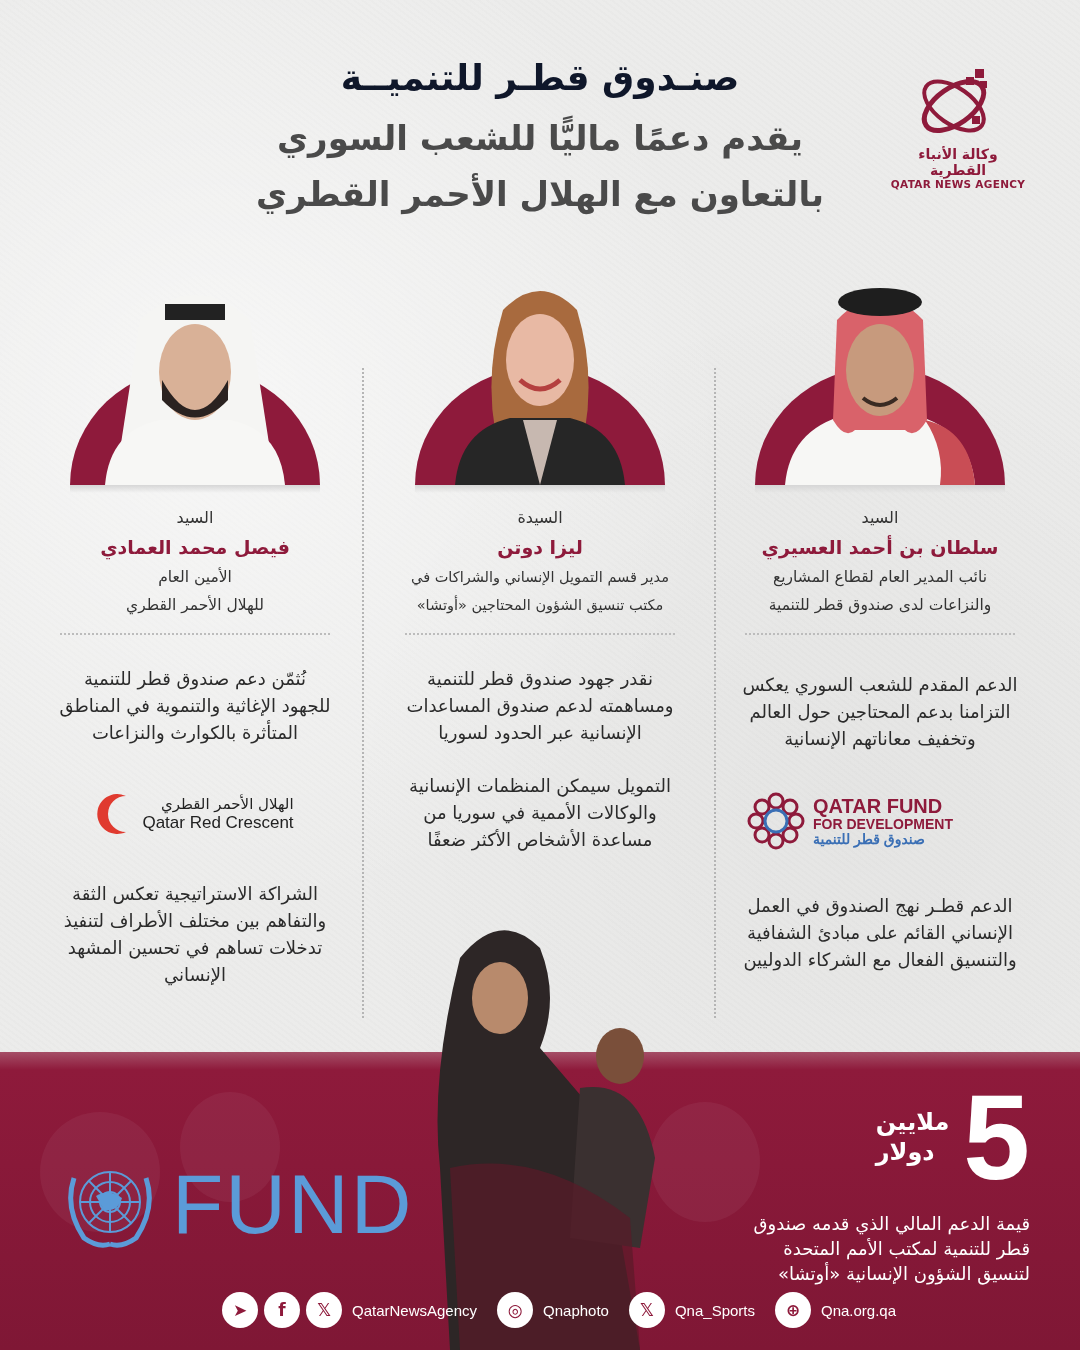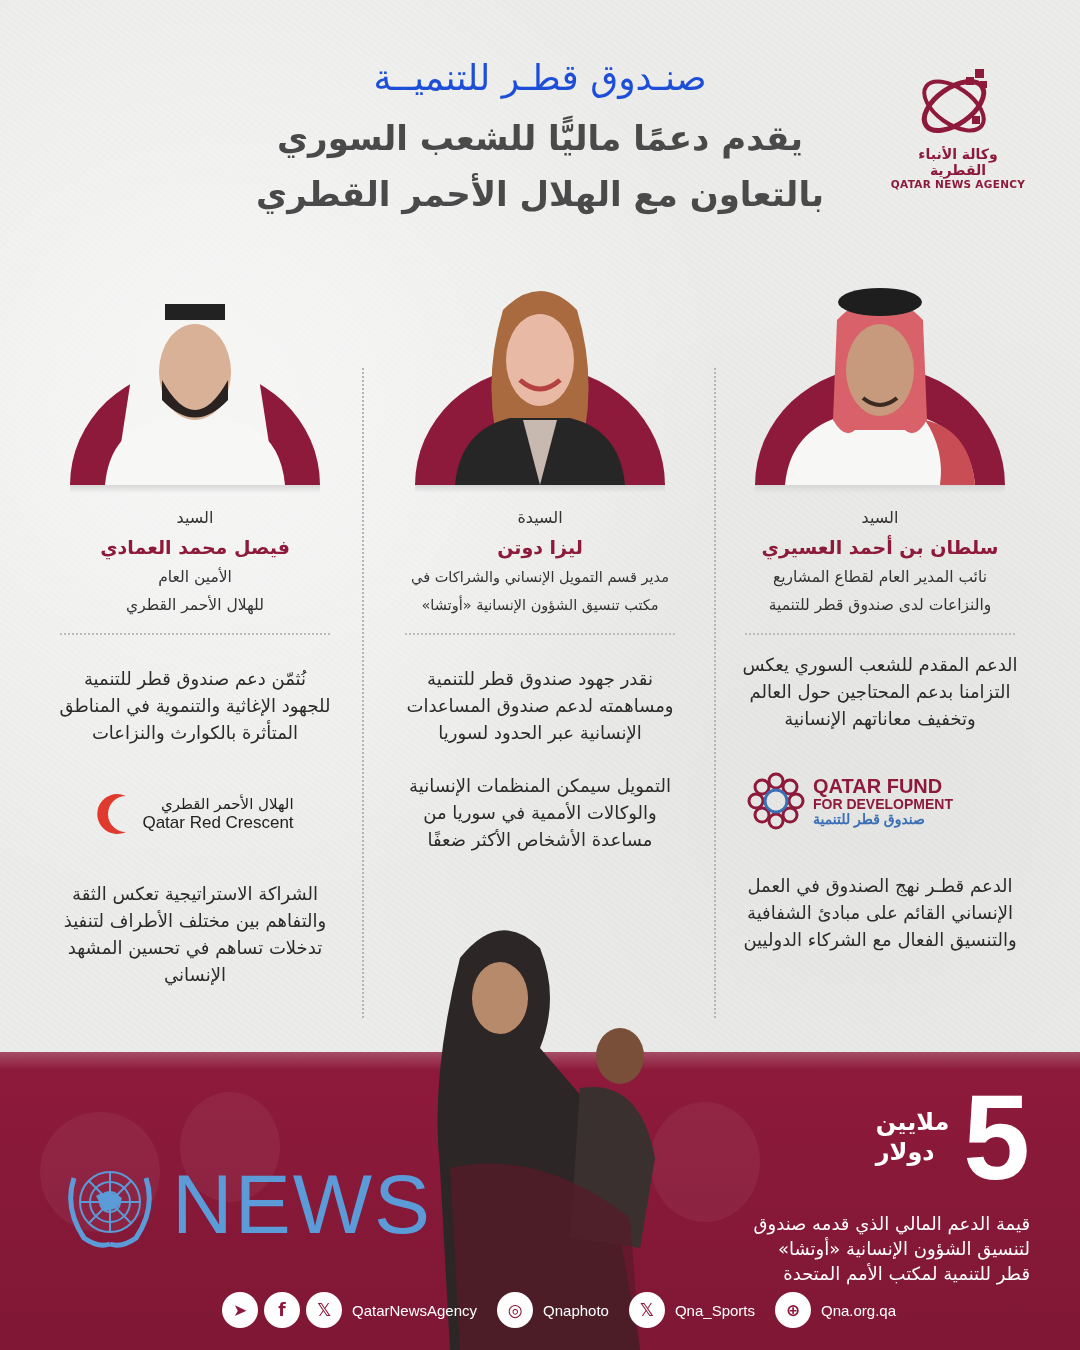--- a/index.html
+++ b/index.html
@@ -19,21 +19,21 @@
       #ececeb;
   }
 
   
   .logo { position:absolute; left:888px; top:64px; width:140px; text-align:center; }
   .logo svg { display:block; margin:0 auto; }
   .logo .ar { font-size:14px; font-weight:bold; color:#8e1a3b; margin-top:2px; direction:rtl; }
   .logo .en { font-size:10.5px; font-weight:bold; color:#8e1a3b; letter-spacing:.3px; }
 
   .title { position:absolute; left:200px; width:680px; top:52px; text-align:center; direction:rtl; }
-  .title .t1 { font-size:36px; font-weight:normal; color:#1d4ed8; line-height:52px; }
+  .title .t1 { font-size:36px; font-weight:bold; color:#0f172a; line-height:52px; }
   .title .t2 { font-size:34px; font-weight:bold; color:#4a4a4a; line-height:56px; margin-top:6px; }
 
   
   .col { position:absolute; top:280px; width:330px; }
   .col.c1 { left:715px; }
   .col.c2 { left:375px; }
   .col.c3 { left:30px; }
   .vdiv { position:absolute; top:368px; height:650px; border-left:2px dotted #b5b5b5; }
 
   .portrait { position:relative; width:250px; height:205px; margin:0 auto; }
@@ -111,21 +111,21 @@
     </svg>
   </div>
   <div class="shadow"></div>
   <div class="info">
     <div class="honor">السيد</div>
     <div class="name">سلطان بن أحمد العسيري</div>
     <div class="role">نائب المدير العام لقطاع المشاريع</div>
     <div class="role">والنزاعات لدى صندوق قطر للتنمية</div>
   </div>
   <div class="hdiv"></div>
-  <div class="quote" style="margin-top:16px; padding:0 22px">الدعم المقدم للشعب السوري يعكس التزامنا بدعم المحتاجين حول العالم وتخفيف معاناتهم الإنسانية</div>
+  <div class="quote" style="margin-top:36px; padding:0 22px">الدعم المقدم للشعب السوري يعكس التزامنا بدعم المحتاجين حول العالم وتخفيف معاناتهم الإنسانية</div>
   <div class="partner" style="position:relative; justify-content:center; margin-top:40px; margin-right:60px">
     <svg width="58" height="58" viewBox="0 0 58 58">
       <g fill="none" stroke="#8e1a3b" stroke-width="3">
         <circle cx="29" cy="9" r="7"></circle>
           <circle cx="43" cy="15" r="7"></circle>
           <circle cx="49" cy="29" r="7"></circle>
         <circle cx="43" cy="43" r="7"></circle>
           <circle cx="29" cy="49" r="7"></circle>
           <circle cx="15" cy="43" r="7"></circle>
         <circle cx="9" cy="29" r="7"></circle>
@@ -151,21 +151,21 @@
       <path d="M85 100 Q105 118 125 100" stroke="#b4403f" stroke-width="5" fill="none"></path>
       <path d="M20 205 Q25 150 75 138 L135 138 Q185 150 190 205 Z" fill="#262626"></path>
       <path d="M88 140 L105 205 L122 140 Z" fill="#c7b8b0"></path>
     </svg>
   </div>
   <div class="shadow"></div>
   <div class="info">
     <div class="honor">السيدة</div>
     <div class="name">ليزا دوتن</div>
     <div class="role" style="font-size:14.5px">مدير قسم التمويل الإنساني والشراكات في</div>
-    <div class="role" style="font-size:14.5px">مكتب تنسيق الشؤون الإنسانية «أوتشا»</div>
+    <div class="role" style="font-size:14.5px">مكتب تنسيق الشؤون المحتاجين «أوتشا»</div>
   </div>
   <div class="hdiv"></div>
   <div class="quote" style="margin-top:30px; padding:0 28px">نقدر جهود صندوق قطر للتنمية ومساهمته لدعم صندوق المساعدات الإنسانية عبر الحدود لسوريا</div>
   <div class="quote" style="margin-top:26px; padding:0 28px">التمويل سيمكن المنظمات الإنسانية والوكالات الأممية في سوريا من مساعدة الأشخاص الأكثر ضعفًا</div>
 </div>
 
 <div class="col c3">
   <div class="portrait">
     <div class="arch"></div>
     <svg class="person" width="230" height="205" viewBox="0 0 230 205">
@@ -219,35 +219,35 @@
         <circle cx="48" cy="44" r="10"></circle>
       <line x1="48" y1="14" x2="48" y2="74"></line>
         <line x1="18" y1="44" x2="78" y2="44"></line>
       <line x1="27" y1="23" x2="69" y2="65"></line>
         <line x1="69" y1="23" x2="27" y2="65"></line>
       <path d="M12 20 Q2 50 22 80 Q36 90 48 86" stroke-width="5"></path>
       <path d="M84 20 Q94 50 74 80 Q60 90 48 86" stroke-width="5"></path>
     </g>
     <path d="M34 38 Q46 30 60 40 Q56 54 42 52 Z" fill="#5b9bd8"></path>
   </svg>
-  <span class="txt">NEWS</span>
+  <span class="txt">FUND</span>
 </div>
 
 <div class="stat">
   <div class="row">
     <div class="num">5</div>
     <div>
       <div class="unit">ملايين</div>
       <div class="unit">دولار</div>
     </div>
   </div>
   <div class="desc">
     <div>قيمة الدعم المالي الذي قدمه صندوق</div>
+    <div>قطر للتنمية لمكتب الأمم المتحدة</div>
     <div>لتنسيق الشؤون الإنسانية «أوتشا»</div>
-    <div>قطر للتنمية لمكتب الأمم المتحدة</div>
   </div>
 </div>
 
 <div class="social">
   <span class="ic">➤</span>
   <span class="ic">f</span>
   <span class="ic">𝕏</span>
   <span class="lbl">QatarNewsAgency</span>
   <span class="ic">◎</span>
   <span class="lbl">Qnaphoto</span>

